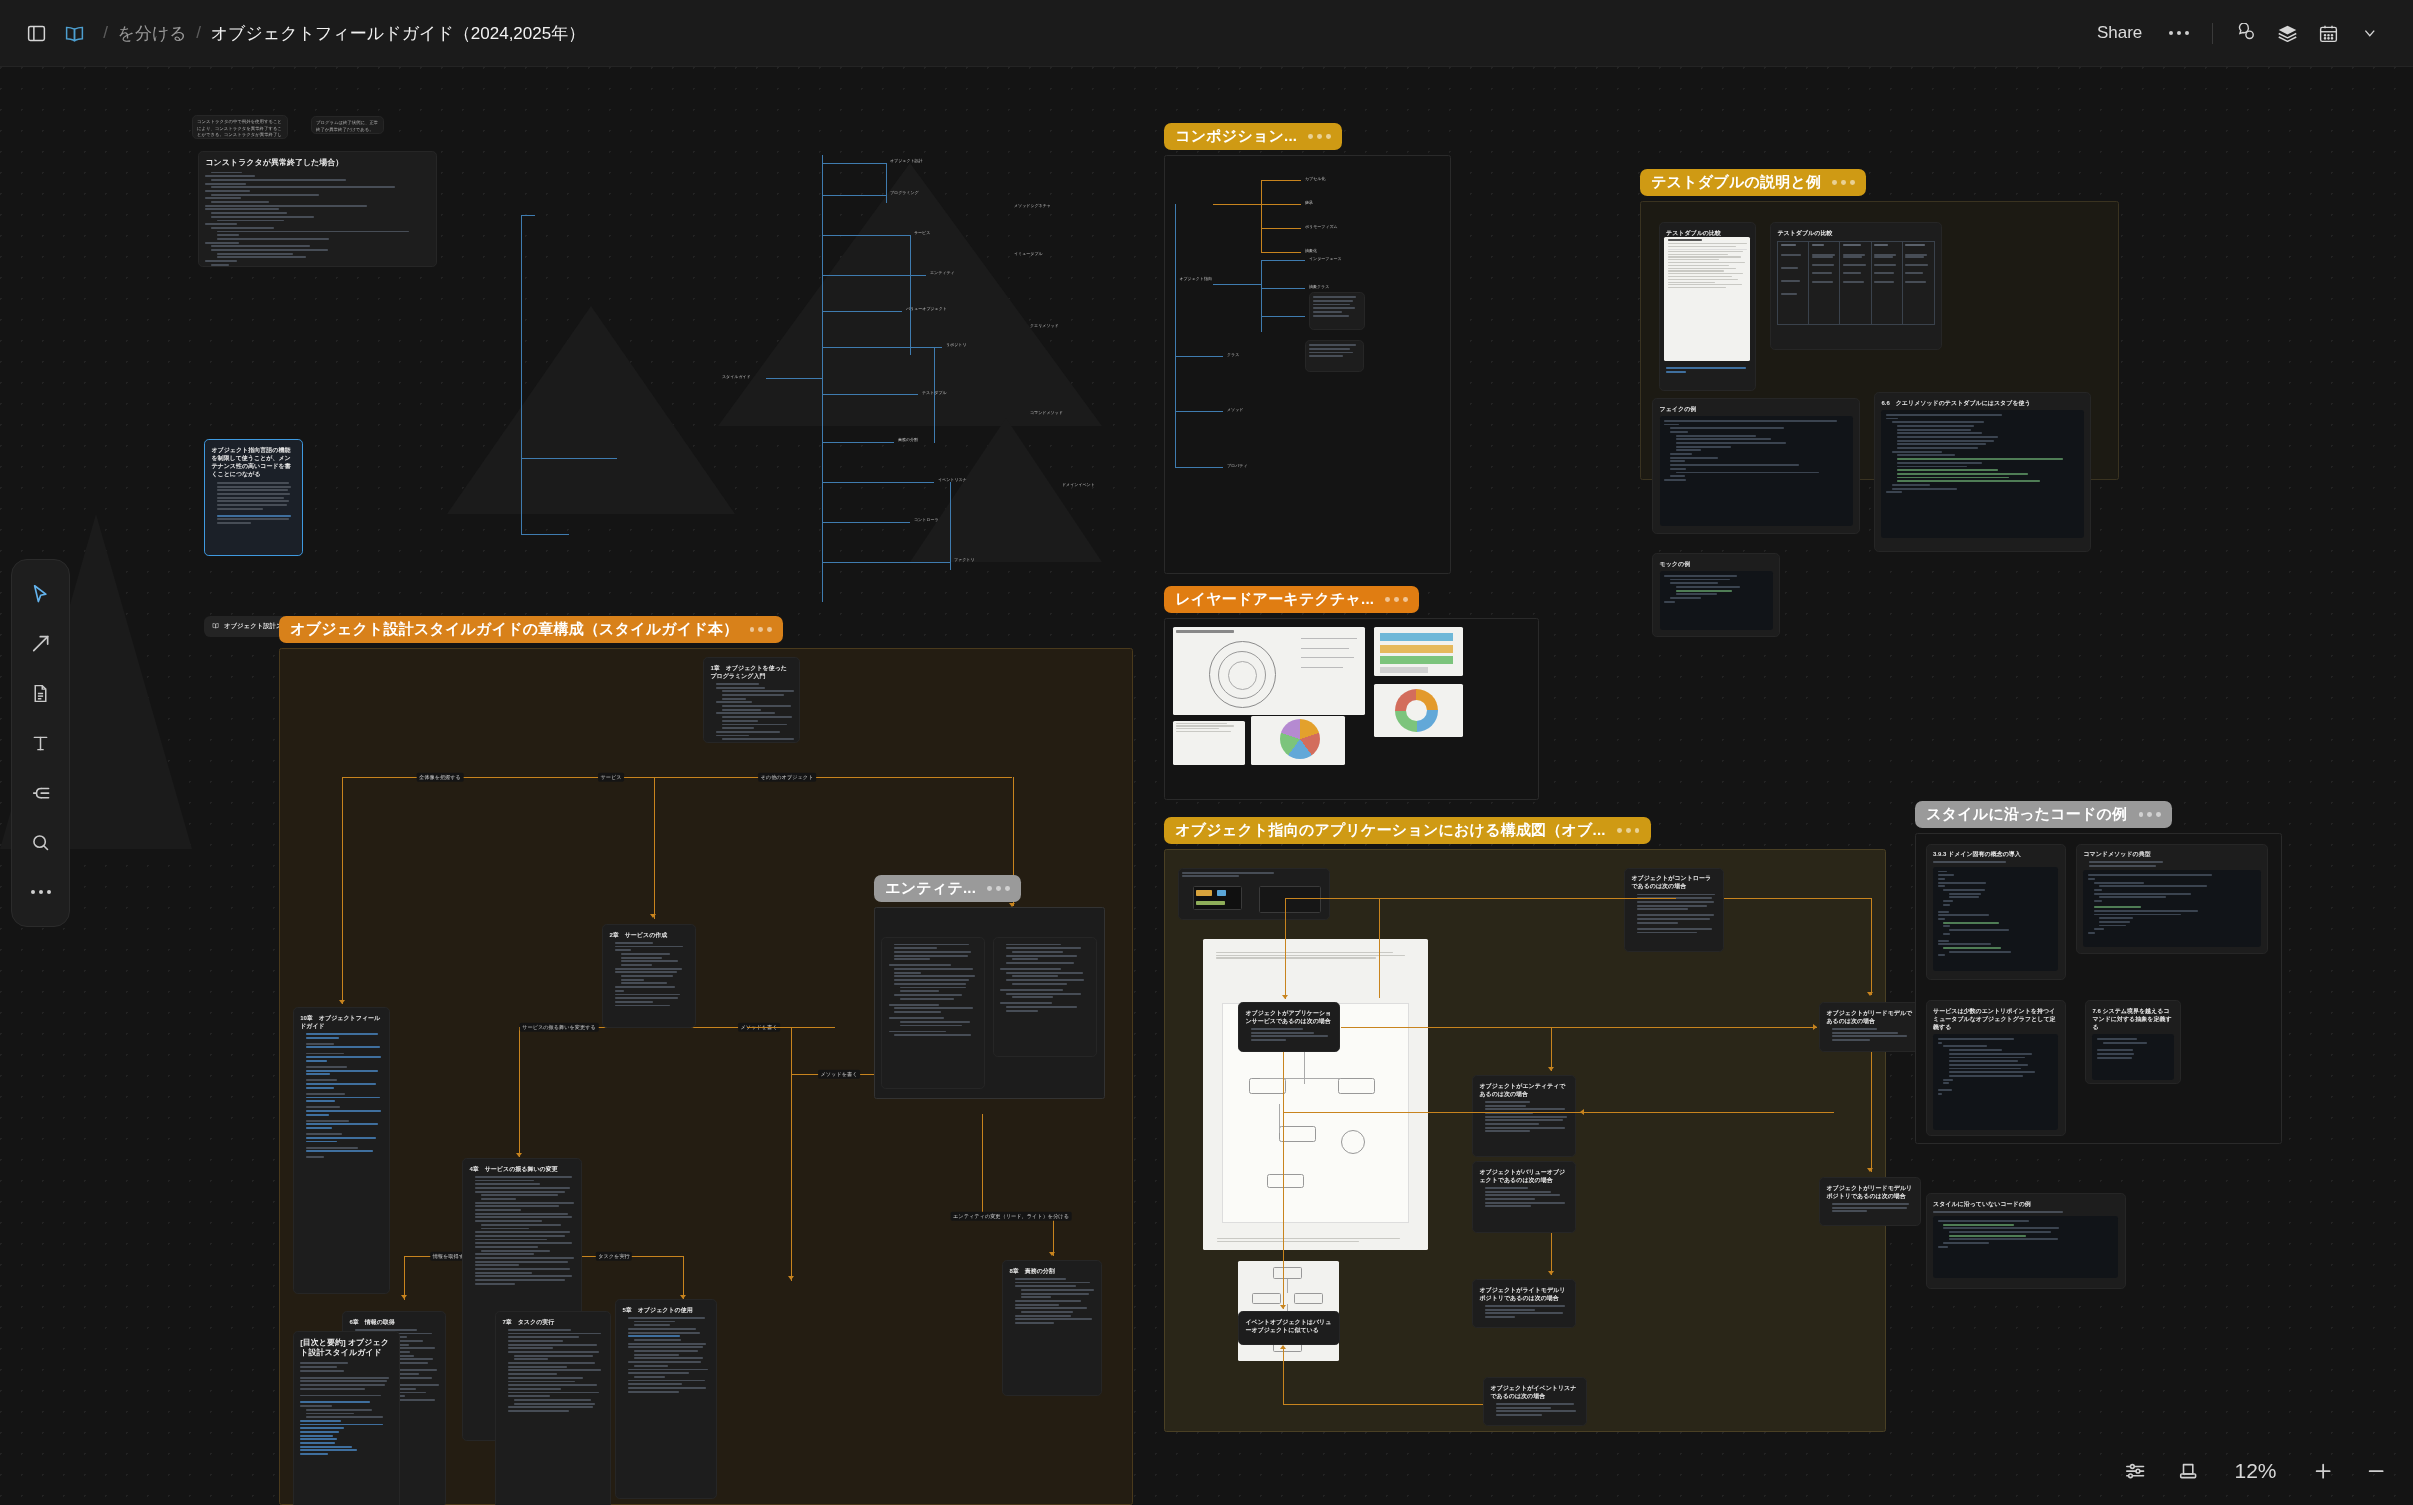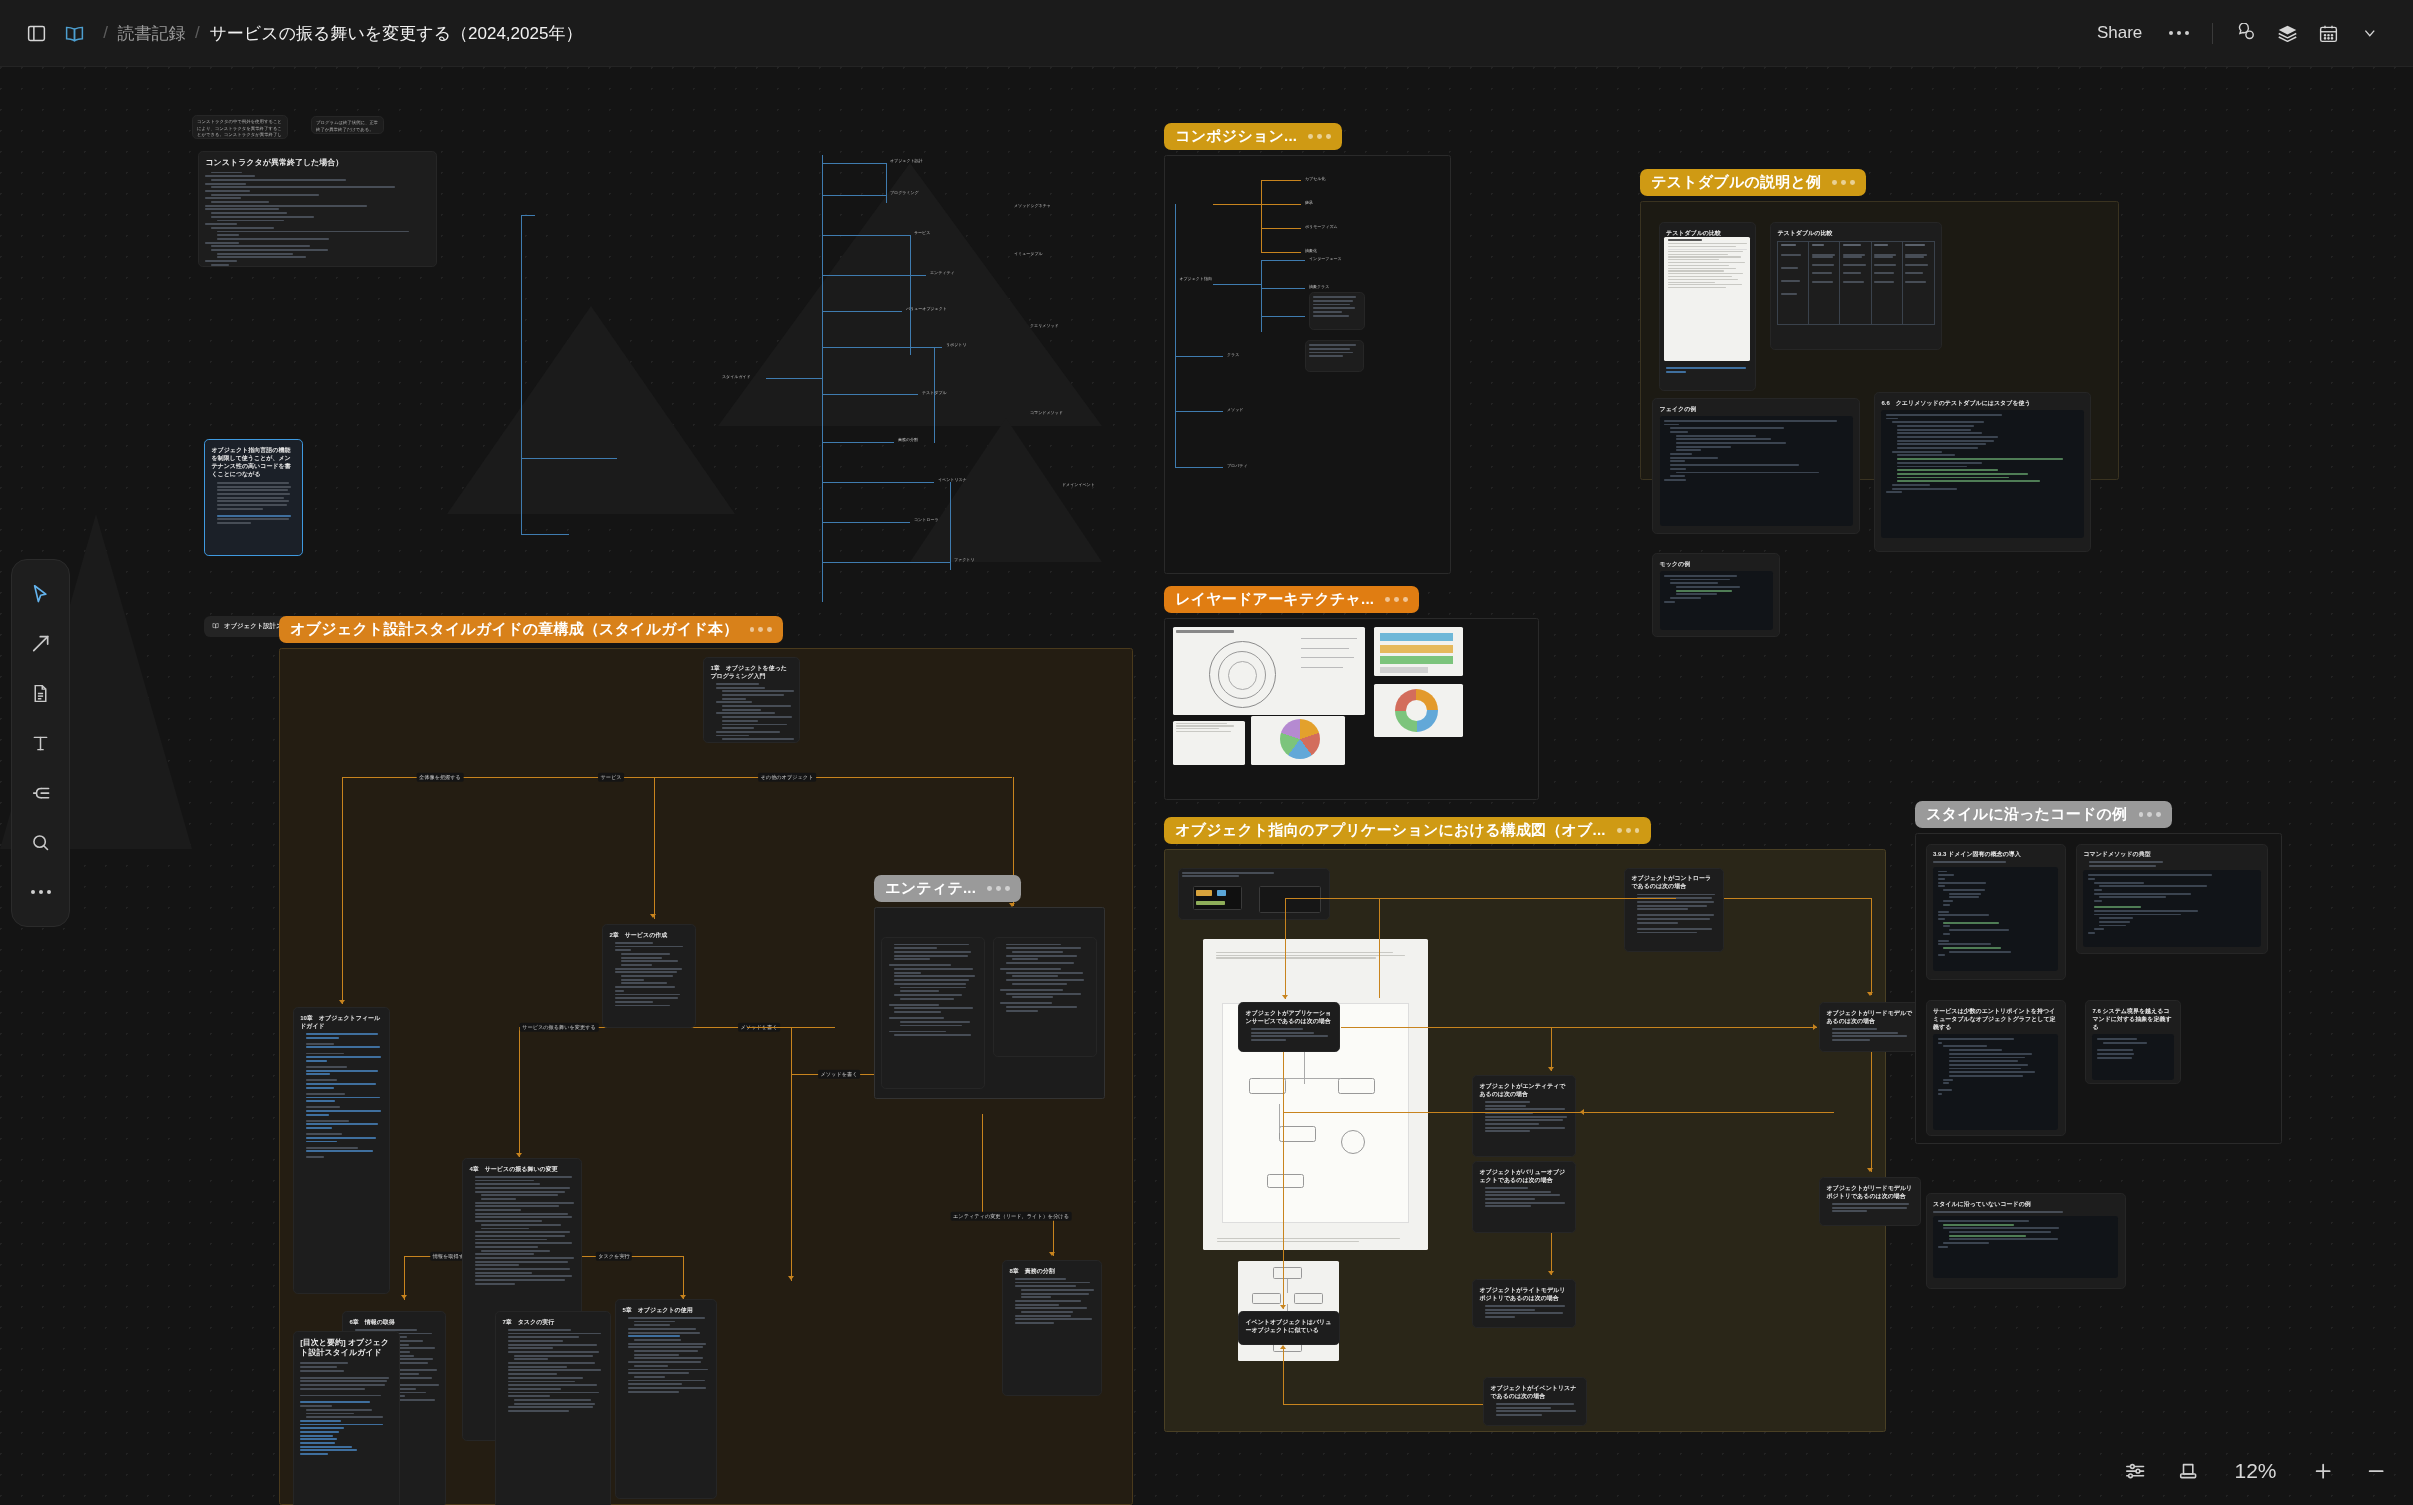--- a/index.html
+++ b/index.html
@@ -146,23 +146,23 @@
           <line x1="9" y1="4" x2="9" y2="20"></line>
       </svg>
     </div>
     <div class="ic-btn">
       <svg width="21" height="21" viewBox="0 0 24 24" fill="none" stroke="#4d9fd0" stroke-width="1.7">
         <path d="M3 5c3 0 6 .6 9 2v13c-3-1.4-6-2-9-2z"></path>
           <path d="M21 5c-3 0-6 .6-9 2v13c3-1.4 6-2 9-2z"></path>
       </svg>
     </div>
     <span class="crumb-sep">/</span>
-    <span class="crumb-dim">読書記録</span>
+    <span class="crumb-dim">を分ける</span>
     <span class="crumb-sep">/</span>
-    <span class="crumb-cur">サービスの振る舞いを変更する（2024,2025年）</span>
+    <span class="crumb-cur">オブジェクトフィールドガイド（2024,2025年）</span>
   </div>
   <div class="tb-right">
     <div class="share-btn">Share</div>
     <div class="ic-btn">
       <div class="dots3">
           <i></i>
           <i></i>
           <i></i>
         </div>
     </div>

